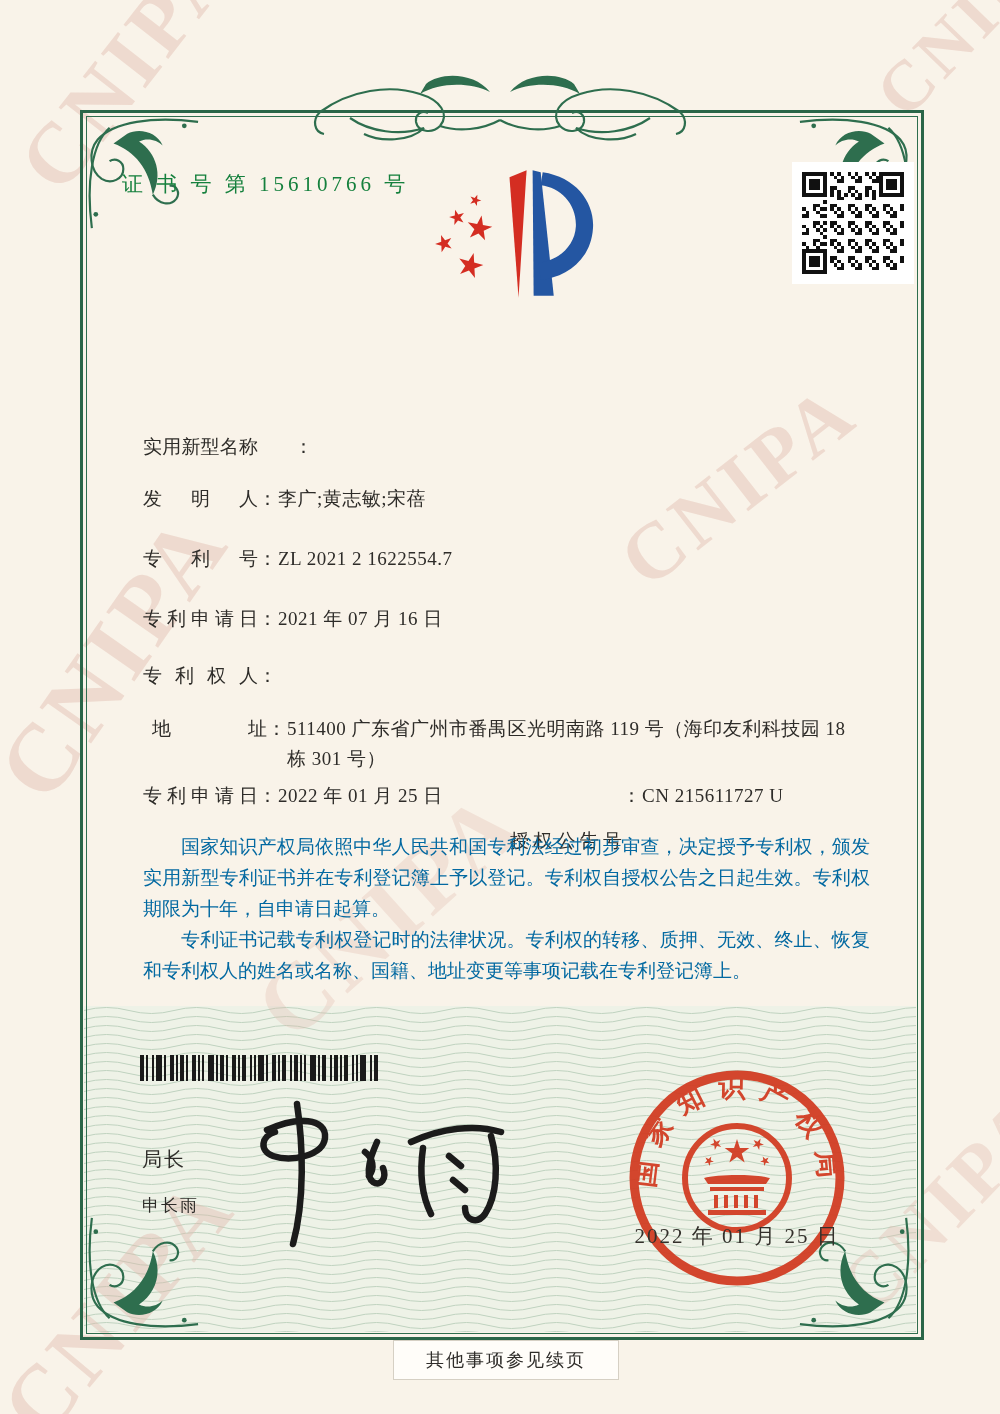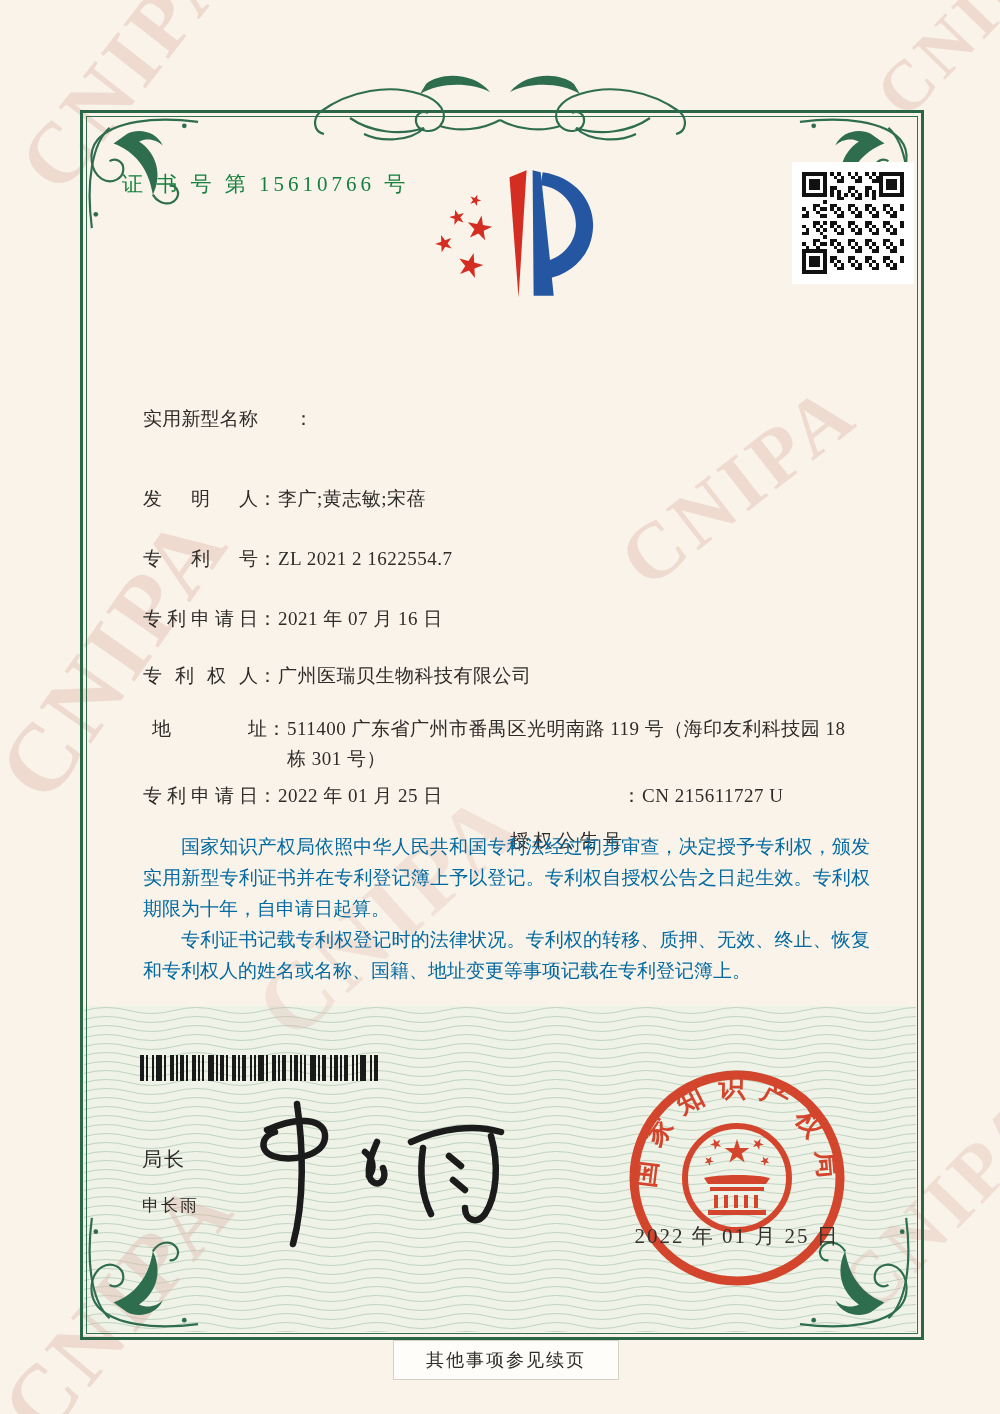--- a/index.html
+++ b/index.html
@@ -452,21 +452,21 @@
           <rect x="2" y="28" width="1" height="1"></rect>
           <rect x="3" y="28" width="1" height="1"></rect>
           <rect x="4" y="28" width="1" height="1"></rect>
           <rect x="5" y="28" width="1" height="1"></rect>
           <rect x="6" y="28" width="1" height="1"></rect>
         </g>
       </svg>
   </div>
 
 
-  <div class="abs field" style="top:404px;gap:36px;">
+  <div class="abs field" style="top:432px;gap:36px;">
     <span class="flabel">实用新型名称</span>
       <span class="colon">：</span>
   </div>
   <div class="abs field" style="top:484px;align-items:center;">
     <span class="flabel">发明人</span>
       <span class="colon">：</span>
       <span class="fvalue">李广;黄志敏;宋蓓</span>
   </div>
   <div class="abs field" style="top:544px;">
     <span class="flabel">专利号</span>
@@ -474,21 +474,20 @@
       <span class="fvalue">ZL 2021 2 1622554.7</span>
   </div>
   <div class="abs field" style="top:604px;">
     <span class="flabel">专利申请日</span>
       <span class="colon">：</span>
       <span class="fvalue">2021 年 07 月 16 日</span>
   </div>
   <div class="abs field" style="top:661px;">
     <span class="flabel">专利权人</span>
       <span class="colon">：</span>
-      <span class="fvalue">广州医瑞贝生物科技有限公司</span>
   </div>
   <div class="abs field" style="top:714px;margin-left:9px;">
     <span class="flabel">地址</span>
       <span class="colon">：</span>
       <span class="fvalue">511400 广东省广州市番禺区光明南路 119 号（海印友利科技园 18 栋 301 号）</span>
   </div>
   <div class="abs field" style="top:781px;">
     <span class="flabel">专利申请日</span>
       <span class="colon">：</span>
       <span class="fvalue">2022 年 01 月 25 日</span>

